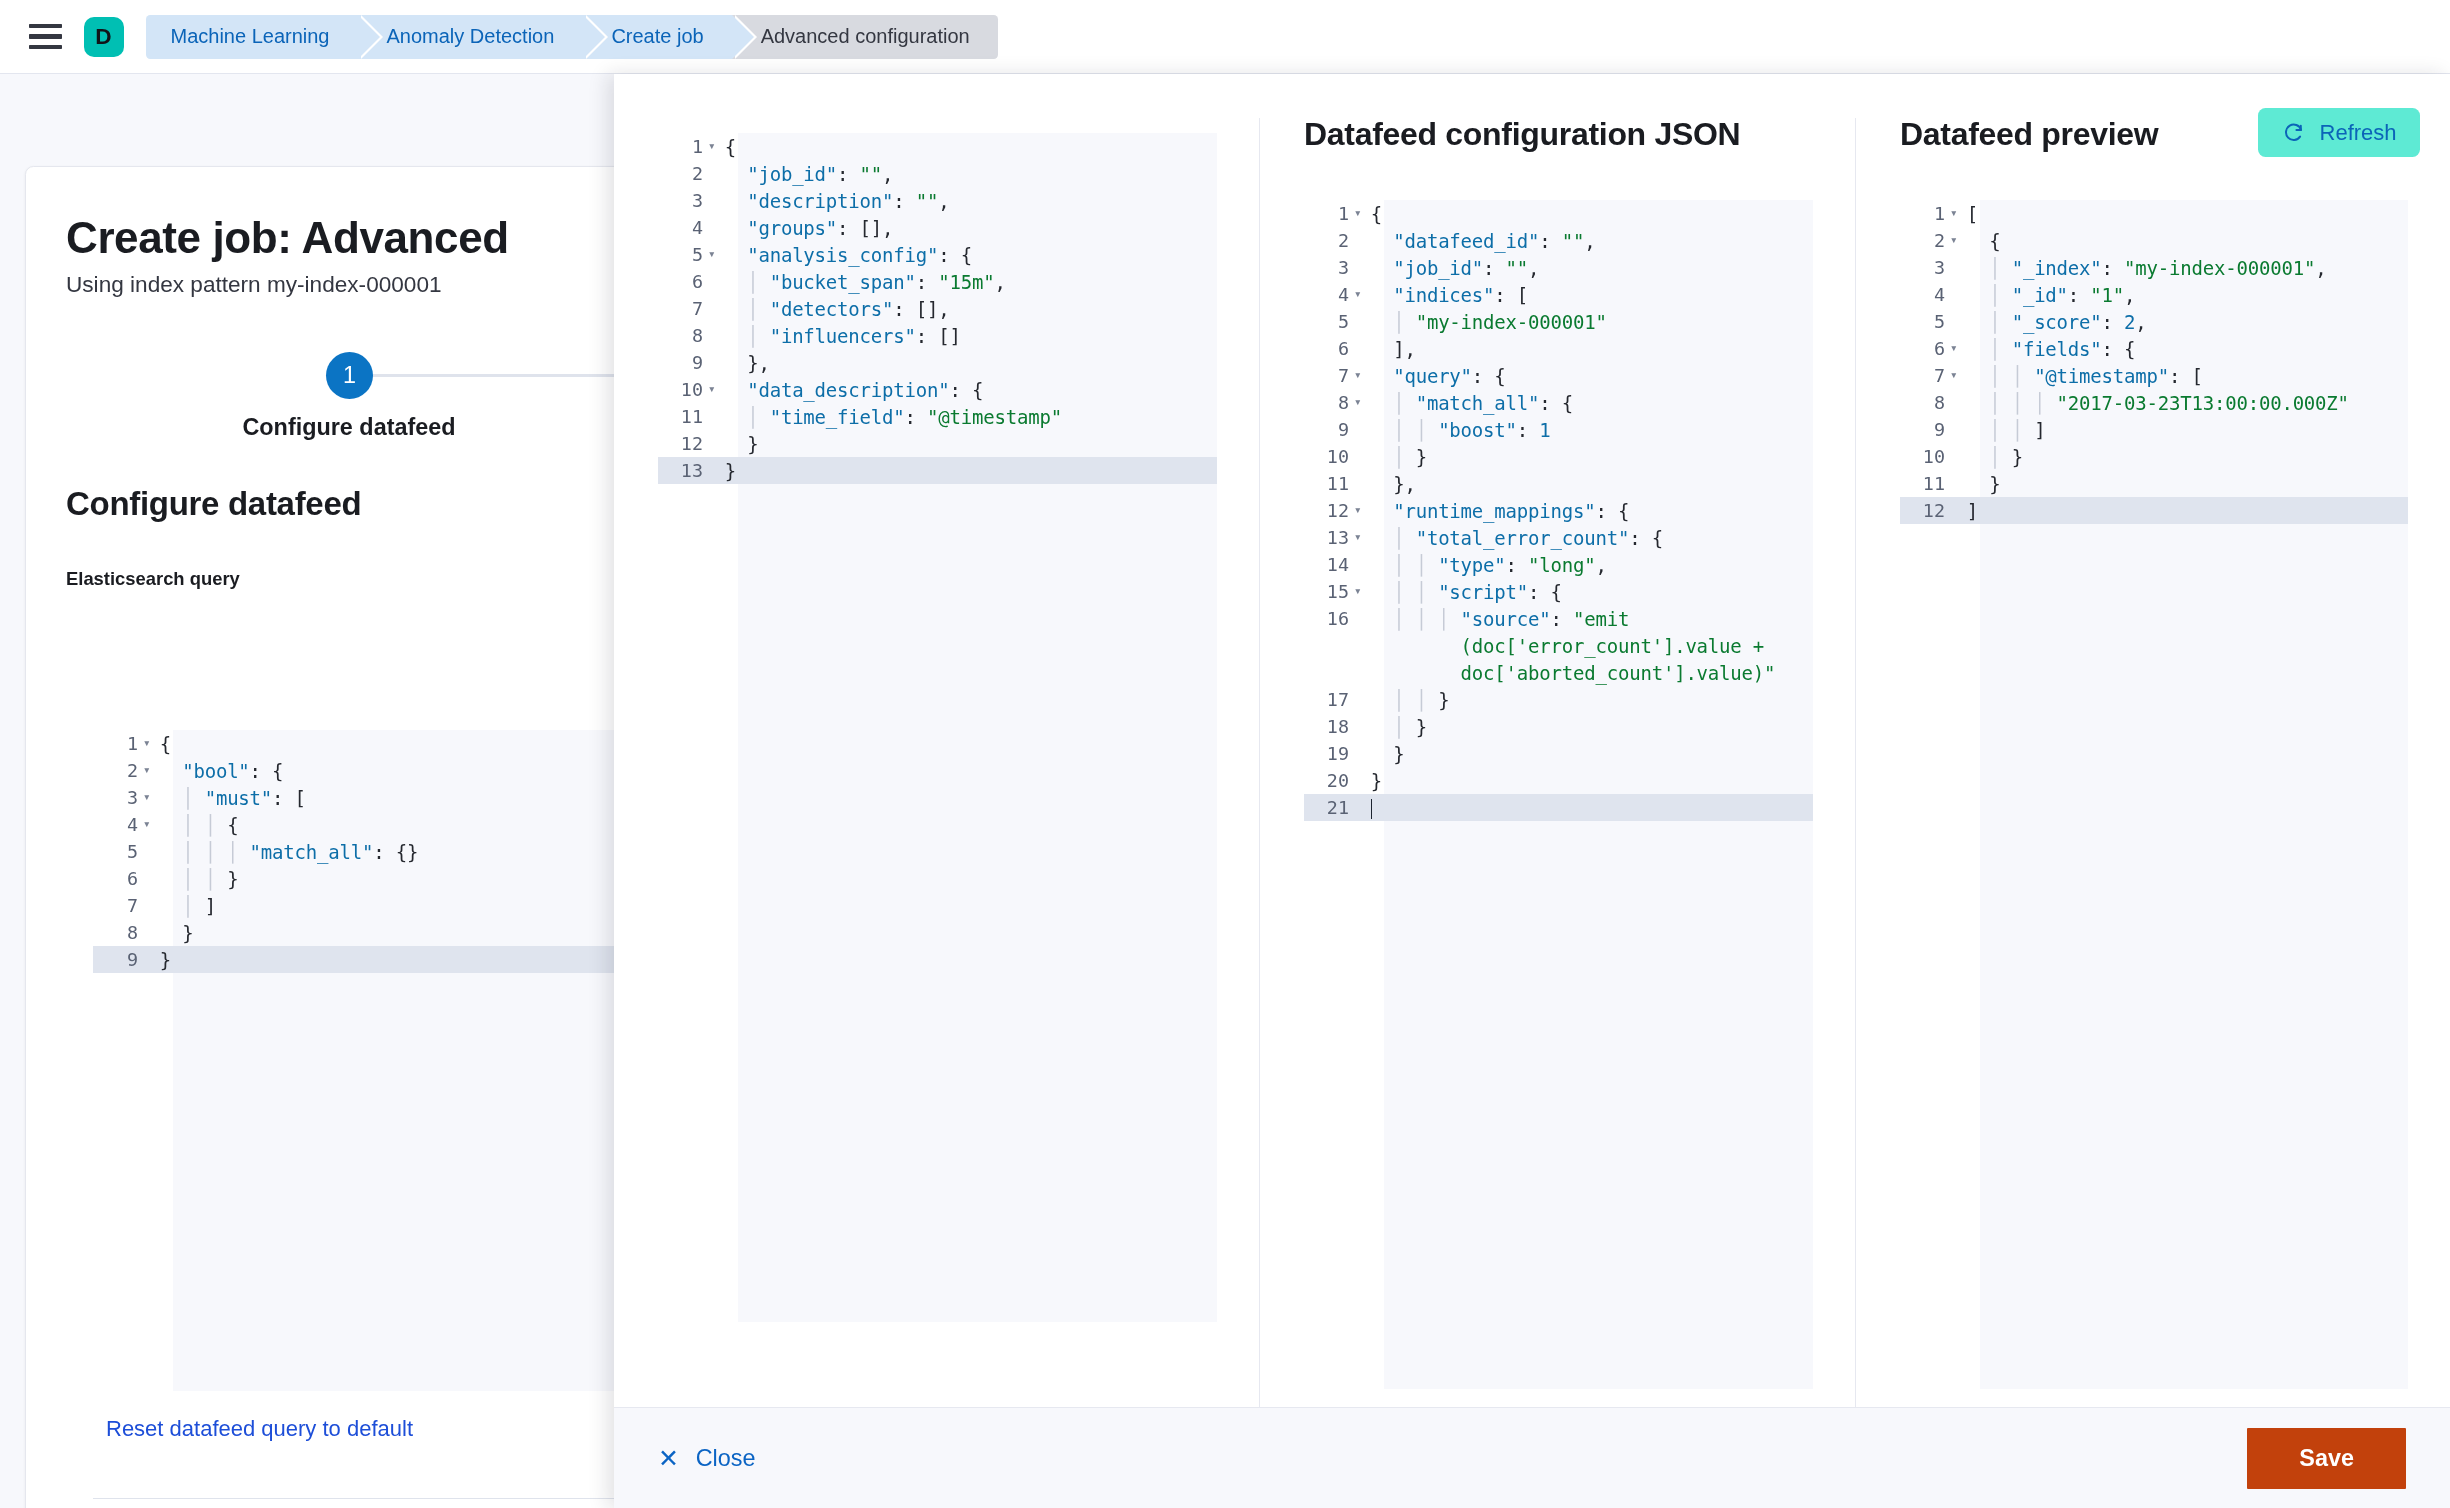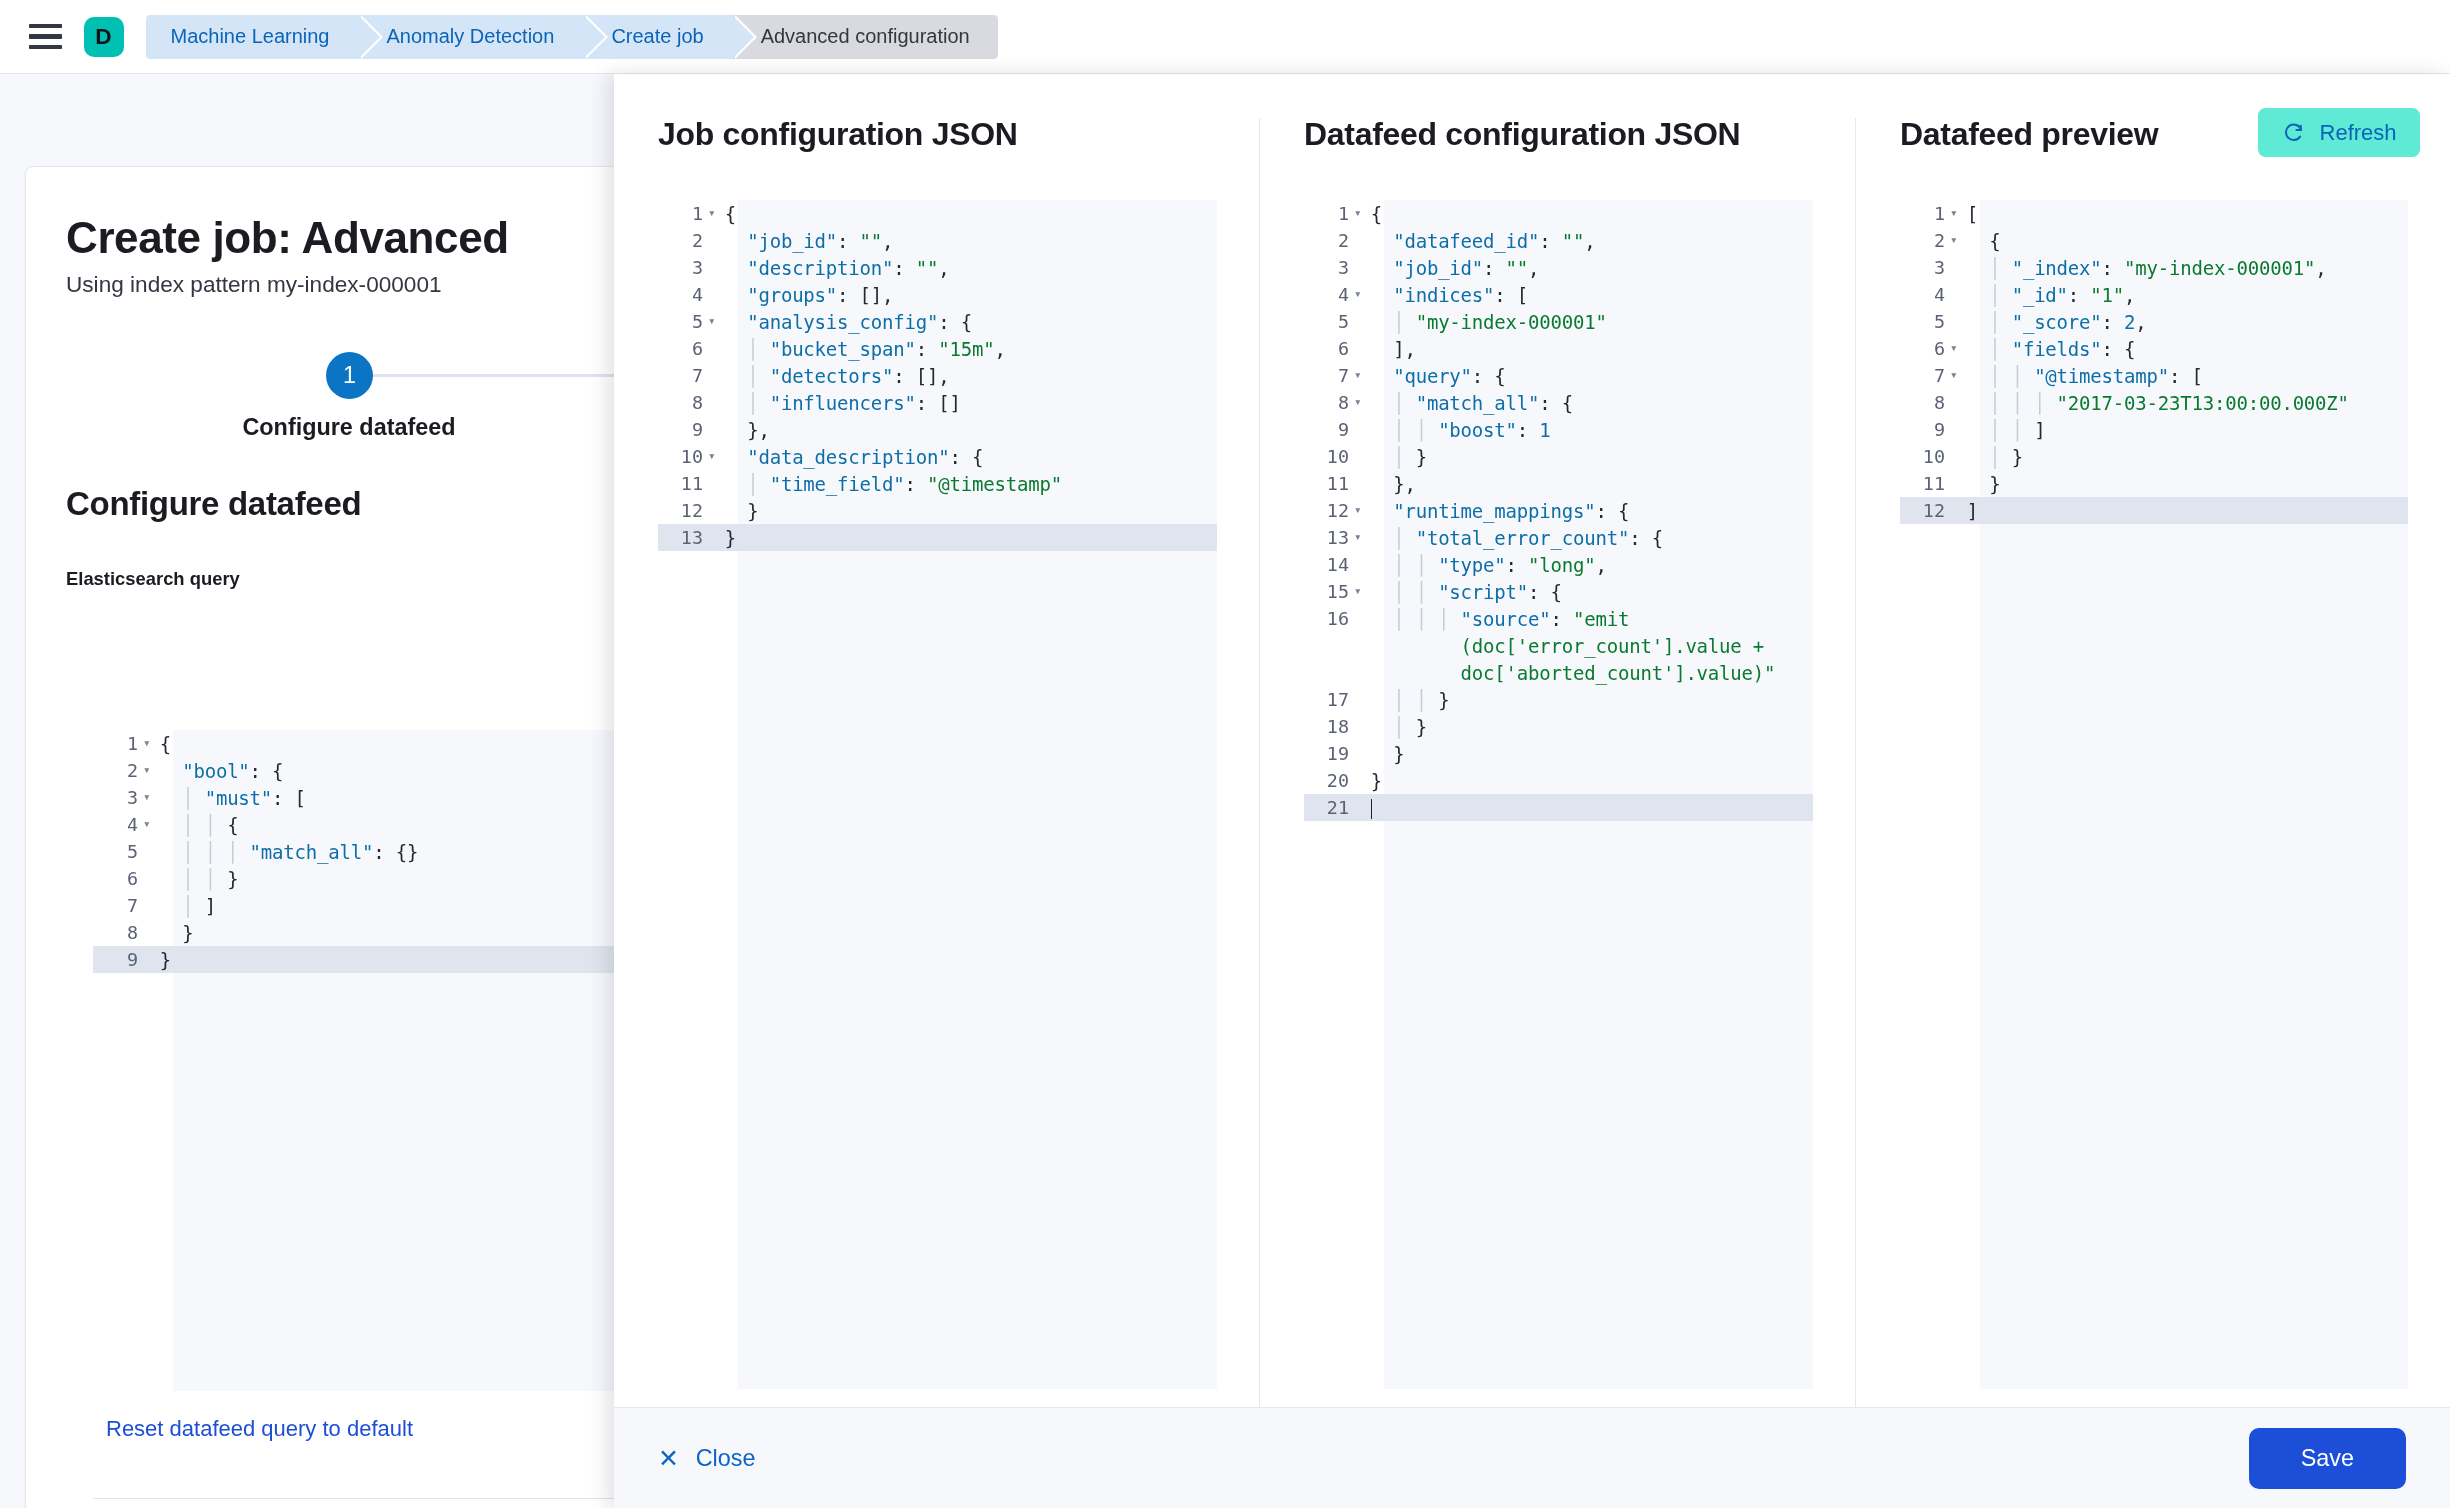--- a/index.html
+++ b/index.html
@@ -181,23 +181,24 @@
     height: 102px; border-top: 0.8px solid #e6e8f0; background: #f7f8fc;
     display: flex; align-items: center; justify-content: space-between;
     padding: 0 44px;
   }
   .close-btn {
     display: flex; align-items: center; gap: 16.7px; color: #0b64c4;
     font-size: 23.4px; cursor: pointer; font-family: "Liberation Sans", sans-serif;
   }
   .x-icon { font-size: 25px; line-height: 1; color: #0b64c4; font-weight: 400; }
   .btn-save {
-    background: #1d4ed8; color: #fff; border: none; border-radius: 10px;
+    background: #c2410c; color: #fff; border: none; border-radius: 1px;
     font-size: 23.4px; padding: 16.7px 52px; cursor: pointer;
     font-family: "Liberation Sans", sans-serif;
+    font-weight: bold;
   }
 </style>
 </head>
 <body>
 
 <div class="topbar">
   <div class="hamburger">
     <span></span>
     <span></span>
     <span></span>
@@ -282,23 +283,20 @@
     <div class="reset-link">Reset datafeed query to default</div>
     <div class="card-divider"></div>
 
   </div>
 </div>
 
 <div class="flyout">
   <div class="flyout-body">
 
     <div class="fl-col" style="width:645px;">
-      <div class="col-head">
-        <div class="col-title">Job configuration JSON</div>
-      </div>
       <div class="col-editor editor" style="width:559px;">
         <div class="gutter-bg"></div>
         <div class="body-bg"></div>
         <div class="ed-rows">
             <div class="ed-row">
               <span class="ln">1</span>
               <span class="fold">▾</span>
               <span class="code"><span class="p">{</span></span>
             </div>
             <div class="ed-row">

